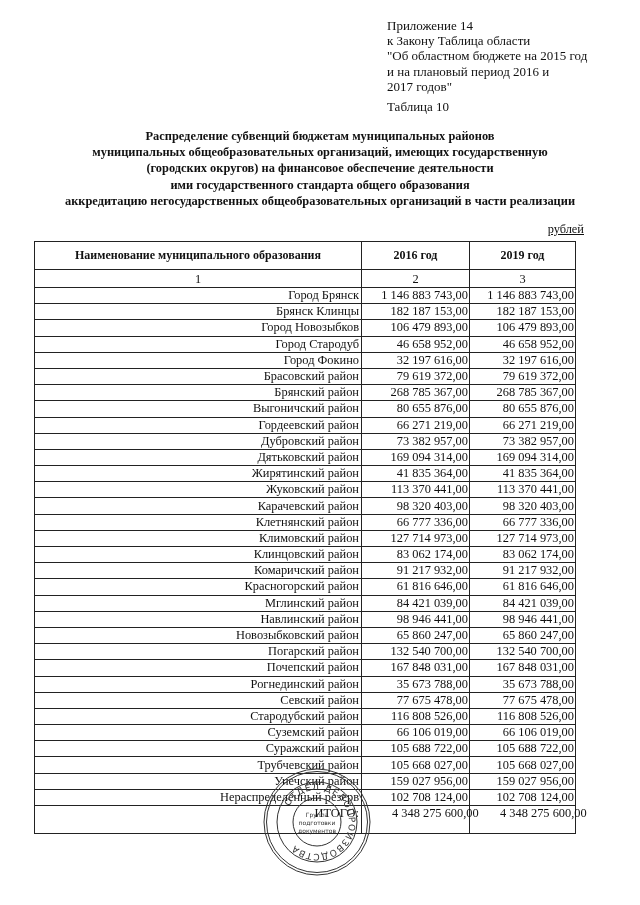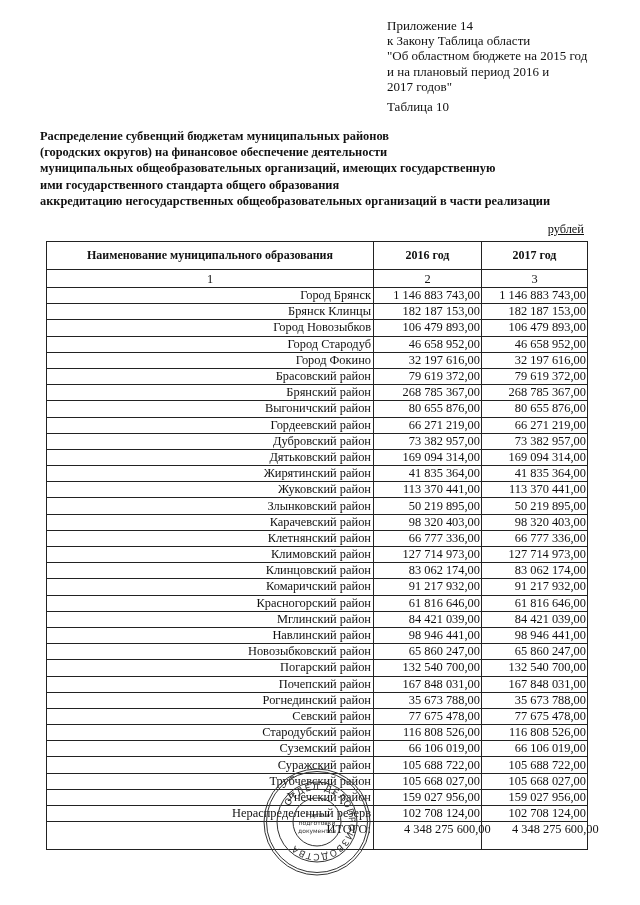--- a/index.html
+++ b/index.html
@@ -9,28 +9,28 @@
       color: #111;
     }
     .appendix {
       position: absolute; left: 375px; top: 18px;
       font-size: 13px; line-height: 15.2px; margin-left: 12px;
     }
     .appendix .line { display: block; white-space: nowrap; }
     .appendix .table-no { display: block; margin-top: 5px; }
     .title {
       position: absolute; left: 40px; width: 560px; top: 128px;
-      text-align: left; font-weight: bold; font-size: 12.4px; line-height: 16.2px;
+      text-align: center; font-weight: bold; font-size: 12.4px; line-height: 16.2px;
     }
     .title .line { display: block; white-space: nowrap; }
     .units {
       position: absolute; right: 56px; top: 222px; font-size: 12.4px; text-decoration: underline;
     }
     table.main {
-      position: absolute; left: 46px; top: 241px;
+      position: absolute; left: 34px; top: 241px;
       border-collapse: collapse; font-size: 12.4px;
       table-layout: fixed; width: 541px;
     }
     table.main col.c1 { width: 327px; }
     table.main col.c2 { width: 108px; }
     table.main col.c3 { width: 106px; }
     table.main th, table.main td {
       border: 1px solid #222; padding: 0 2px; white-space: nowrap;
     }
     table.main th {
@@ -53,39 +53,39 @@
   <span class="line">Приложение 14</span>
   <span class="line">к Закону Таблица области</span>
   <span class="line">"Об областном бюджете на 2015 год</span>
   <span class="line">и на плановый период 2016 и</span>
   <span class="line">2017 годов"</span>
   <span class="table-no">Таблица 10</span>
 </div>
 
 <div class="title">
   <span class="line">Распределение субвенций бюджетам муниципальных районов</span>
+  <span class="line">муниципальных общеобразовательных организаций, имеющих государственную</span>
   <span class="line">(городских округов) на финансовое обеспечение деятельности</span>
-  <span class="line">муниципальных общеобразовательных организаций, имеющих государственную</span>
   <span class="line">ими государственного стандарта общего образования</span>
   <span class="line">аккредитацию негосударственных общеобразовательных организаций в части реализации</span>
 </div>
 
 <div class="units">рублей</div>
 
 <table class="main">
   <colgroup>
       <col class="c1">
       <col class="c2">
       <col class="c3">
     </colgroup>
   <thead>
     <tr>
       <th>Наименование муниципального образования</th>
       <th>2016 год</th>
-      <th>2017 год</th>
+      <th>2019 год</th>
     </tr>
   </thead>
   <tbody id="tbody">
     <tr class="num">
       <td>1</td>
       <td>2</td>
       <td>3</td>
     </tr>
   <tr class="row">
         <td class="name">Город Брянск</td>
@@ -144,25 +144,20 @@
       </tr>
       <tr class="row">
         <td class="name">Жирятинский район</td>
         <td class="val">41 835 364,00</td>
         <td class="val">41 835 364,00</td>
       </tr>
       <tr class="row">
         <td class="name">Жуковский район</td>
         <td class="val">113 370 441,00</td>
         <td class="val">113 370 441,00</td>
-      </tr>
-      <tr class="row">
-        <td class="name">Злынковский район</td>
-        <td class="val">50 219 895,00</td>
-        <td class="val">50 219 895,00</td>
       </tr>
       <tr class="row">
         <td class="name">Карачевский район</td>
         <td class="val">98 320 403,00</td>
         <td class="val">98 320 403,00</td>
       </tr>
       <tr class="row">
         <td class="name">Клетнянский район</td>
         <td class="val">66 777 336,00</td>
         <td class="val">66 777 336,00</td>

